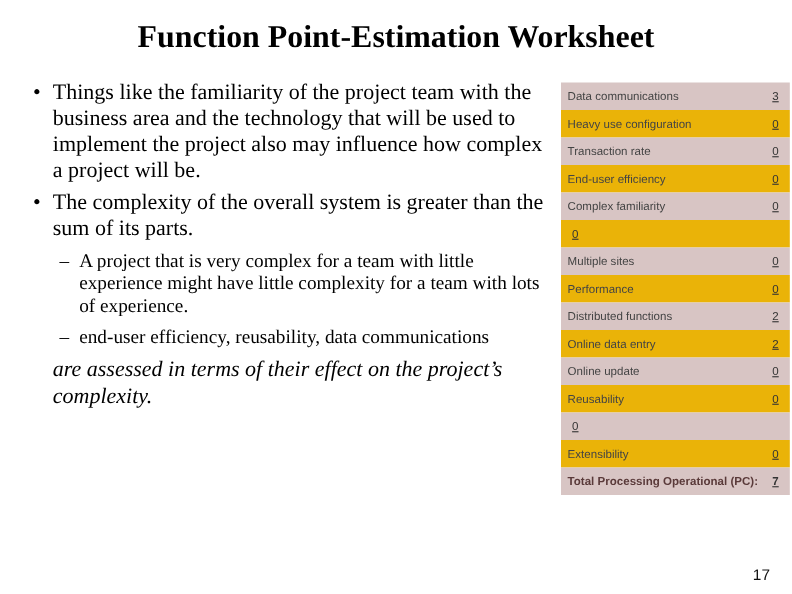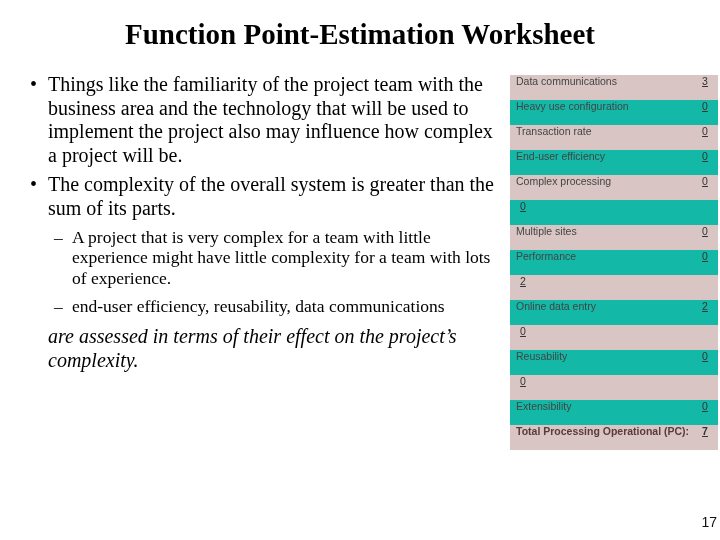--- a/index.html
+++ b/index.html
@@ -66,45 +66,46 @@
     font-style: italic;
   }
   .table-col {
     width: 208px;
     margin-left: 4px;
     margin-top: 2px;
     font-family: Arial, Helvetica, sans-serif;
   }
   .trow {
     display: flex;
+    align-items: center;
     height: 25px;
     font-size: 10.5px;
     color: #444;
   }
   .trow.odd { background: #d8c5c4; }
-  .trow.even { background: #14b8a6; }
+  .trow.even { background: #eab308; }
   .tlabel {
     flex: 1;
     padding-left: 6px;
     white-space: nowrap;
     overflow: hidden;
   }
   .tval {
     width: 26px;
     text-align: center;
     text-decoration: underline;
     color: #333;
   }
   .trow.total {
     font-weight: bold;
     color: #5a3a3a;
   }
   .pagenum {
     position: absolute;
-    right: 3px;
+    right: 20px;
     bottom: 10px;
     font-size: 14px;
     color: #111;
     font-family: Arial, sans-serif;
   }
 </style>
 </head>
 <body>
 
 <div class="slide">
@@ -132,42 +133,44 @@
       </div>
       <div class="trow odd">
         <span class="tlabel">Transaction rate</span>
         <span class="tval">0</span>
       </div>
       <div class="trow even">
         <span class="tlabel">End-user efficiency</span>
         <span class="tval">0</span>
       </div>
       <div class="trow odd">
-        <span class="tlabel">Complex processing</span>
+        <span class="tlabel">Complex familiarity</span>
         <span class="tval">0</span>
       </div>
       <div class="trow even">
         <span class="tval">0</span>
       </div>
       <div class="trow odd">
         <span class="tlabel">Multiple sites</span>
         <span class="tval">0</span>
       </div>
       <div class="trow even">
         <span class="tlabel">Performance</span>
         <span class="tval">0</span>
       </div>
       <div class="trow odd">
+        <span class="tlabel">Distributed functions</span>
         <span class="tval">2</span>
       </div>
       <div class="trow even">
         <span class="tlabel">Online data entry</span>
         <span class="tval">2</span>
       </div>
       <div class="trow odd">
+        <span class="tlabel">Online update</span>
         <span class="tval">0</span>
       </div>
       <div class="trow even">
         <span class="tlabel">Reusability</span>
         <span class="tval">0</span>
       </div>
       <div class="trow odd">
         <span class="tval">0</span>
       </div>
       <div class="trow even">

